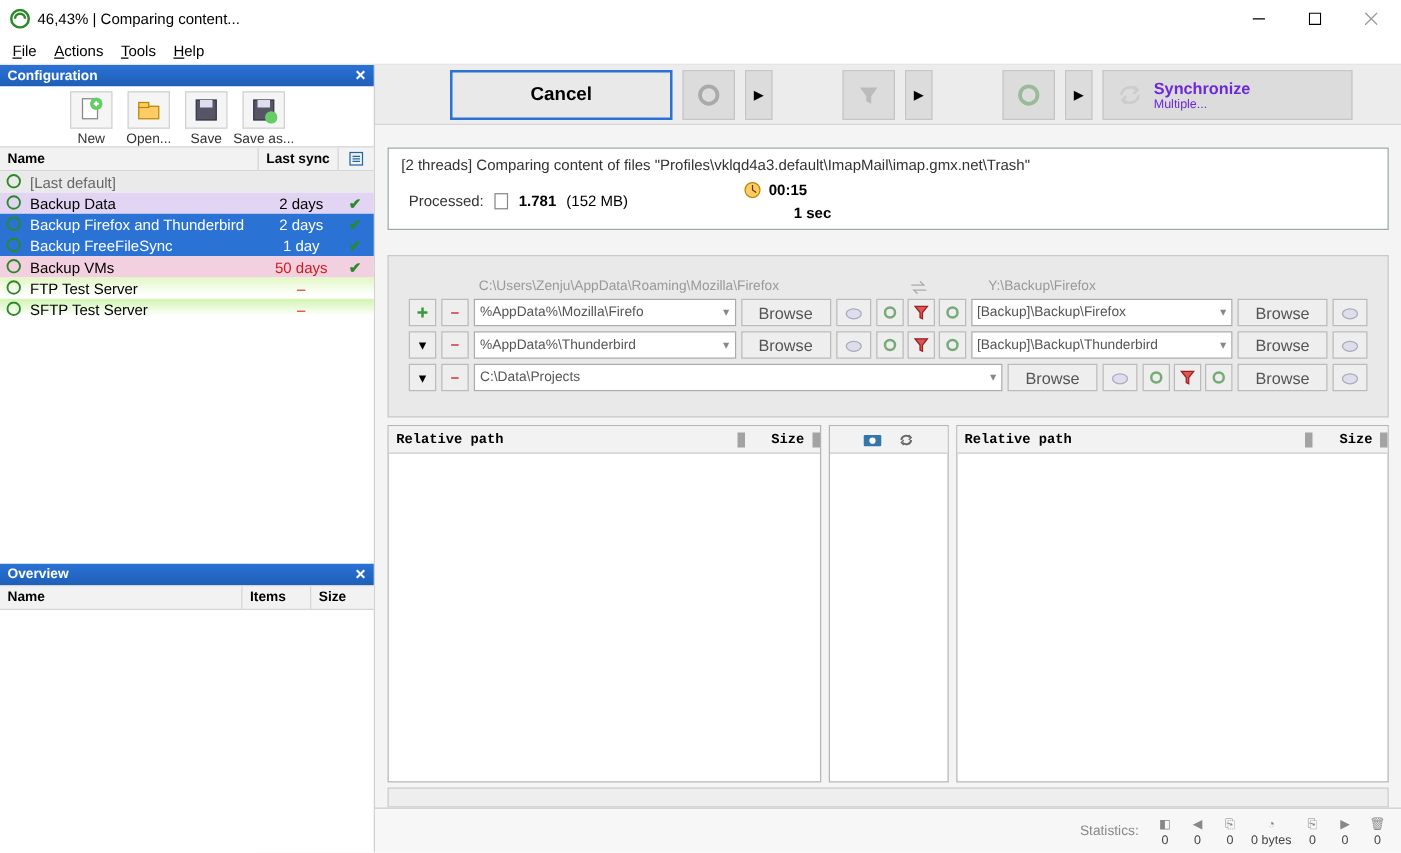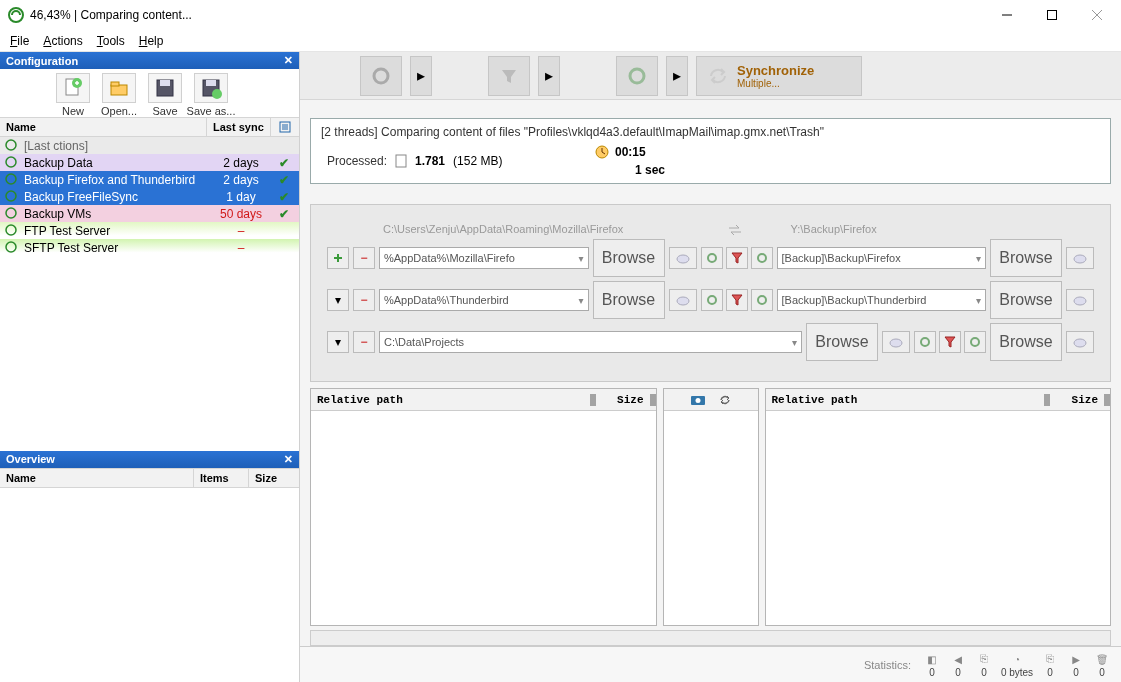--- a/index.html
+++ b/index.html
@@ -60,21 +60,21 @@
 .ov-hdr .c-size { width:50px; padding:3px 6px; }
 .ov-body { flex:1; }
 
 
 .right { flex:1; display:flex; flex-direction:column; background:#f4f4f4; }
 
 .topbar { height:48px; display:flex; align-items:center; gap:8px; padding:0 10px 0 60px; background:#ececec; border-bottom:1px solid #d6d6d6; }
 .cancel-btn { width:178px; height:40px; border:2px solid #2a72d4; background:#e9e9e9; font-size:15px; font-weight:bold; display:flex; align-items:center; justify-content:center; }
 .grey-sq { width:42px; height:40px; background:#dcdcdc; border:1px solid #c6c6c6; display:flex; align-items:center; justify-content:center; }
 .grey-sq.arrow { width:22px; }
-.grey-long { width:166px; height:40px; background:#dcdcdc; border:1px solid #c6c6c6; display:flex; align-items:center; gap:8px; padding:0 10px; color:#a16207; }
+.grey-long { width:200px; height:40px; background:#dcdcdc; border:1px solid #c6c6c6; display:flex; align-items:center; gap:8px; padding:0 10px; color:#6d28d9; }
 .grey-long .sync-lbl { font-size:13px; font-weight:bold; }
 .grey-long .sync-sub { font-size:10px; }
 
 .status-white { margin:18px 10px; background:#fff; border:1px solid #9aa; padding:6px 10px; }
 .status-line { font-size:12px; color:#333; }
 .status-grid { display:flex; gap:14px; margin-top:6px; font-size:12px; align-items:center; }
 .status-grid .lcol { width:66px; text-align:right; color:#333; }
 .status-grid .val { font-weight:bold; }
 .bar { height:18px; flex:1; position:relative; border:1px solid #999; background:#fff; display:flex; align-items:center; }
 .bar .fill-green { position:absolute; left:0; top:0; bottom:0; width:92%; background:#49e23b; }
@@ -86,21 +86,21 @@
 .paths-hdr .hl { flex:1; padding:2px 8px 4px 56px; }
 .paths-hdr .mid { width:96px; display:flex; justify-content:center; align-items:center; }
 .paths-hdr .hr { flex:1; padding:2px 8px 4px 8px; }
 
 .path-row { display:flex; gap:4px; margin-bottom:4px; align-items:center; }
 .sq { width:22px; height:22px; border:1px solid #bbb; background:#eee; display:flex; align-items:center; justify-content:center; font-size:12px; }
 .sq.plus svg path{ stroke:#3a9a3a; fill:#3a9a3a; }
 .sq.minus { color:#d14949; font-weight:bold; }
 .combo { flex:1; height:22px; background:#fff; border:1px solid #aaa; font-size:11px; padding:0 18px 0 4px; display:flex; align-items:center; color:#555; position:relative; }
 .combo::after { content:"▾"; position:absolute; right:4px; color:#888; font-size:10px; }
-.browse { width:72px; height:38px; border:1px solid #bbb; background:#eee; font-size:16px; display:flex; align-items:center; justify-content:center; color:#555; }
+.browse { width:72px; height:22px; border:1px solid #bbb; background:#eee; font-size:13px; display:flex; align-items:center; justify-content:center; color:#555; }
 .cloud { width:28px; height:22px; border:1px solid #bbb; background:#eee; display:flex; align-items:center; justify-content:center; }
 .mid-controls { display:flex; gap:3px; }
 
 .grids { display:flex; gap:6px; margin:4px 10px 0; flex:1; }
 .grid { background:#fff; border:1px solid #b5b5b5; display:flex; flex-direction:column; }
 .grid.left-g { flex:1; }
 .grid.mid-g { width:96px; }
 .grid.right-g { flex:1; }
 .g-hdr { display:flex; background:#f2f2f2; border-bottom:1px solid #ccc; font-size:11px; font-weight:bold; height:22px; align-items:center; }
 .g-hdr .cell { padding:0 6px; border-right:6px solid #a3a3a3;font-family:Liberation Mono, monospace; }
@@ -214,21 +214,21 @@
           </svg>
         </div>
     </div>
     <div class="cfg-list" id="cfg-list">
         <div class="cfg-row last-session">
           <span class="ico">
             <svg width="14" height="12">
               <path d="M2 6a5 5 0 0 1 10 0M12 6a5 5 0 0 1-10 0" fill="none" stroke="#2a8a2a" stroke-width="1.5"></path>
             </svg>
           </span>
-    <span class="nm">[Last ctions]</span>
+    <span class="nm">[Last default]</span>
     <span class="ls "></span>
     <span class="ck"></span>
         </div>
         <div class="cfg-row r1">
           <span class="ico">
             <svg width="14" height="12">
               <path d="M2 6a5 5 0 0 1 10 0M12 6a5 5 0 0 1-10 0" fill="none" stroke="#2a8a2a" stroke-width="1.5"></path>
             </svg>
           </span>
     <span class="nm">Backup Data</span>
@@ -304,20 +304,21 @@
     <div class="ov-hdr">
       <div class="c-name">Name</div>
       <div class="c-items">Items</div>
       <div class="c-size">Size</div>
     </div>
     <div class="ov-body"></div>
   </div>
 
   <div class="right">
     <div class="topbar">
+      <div class="cancel-btn">Cancel</div>
       <div class="grey-sq">
           <svg width="20" height="20">
             <circle cx="10" cy="10" r="7" fill="none" stroke="#aaa" stroke-width="3"></circle>
           </svg>
         </div>
       <div class="grey-sq arrow">▸</div>
       <div style="flex:0 0 40px"></div>
       <div class="grey-sq">
           <svg width="20" height="20">
             <path d="M3 4h14l-5 7v6l-4-2v-4z" fill="#bbb"></path>

